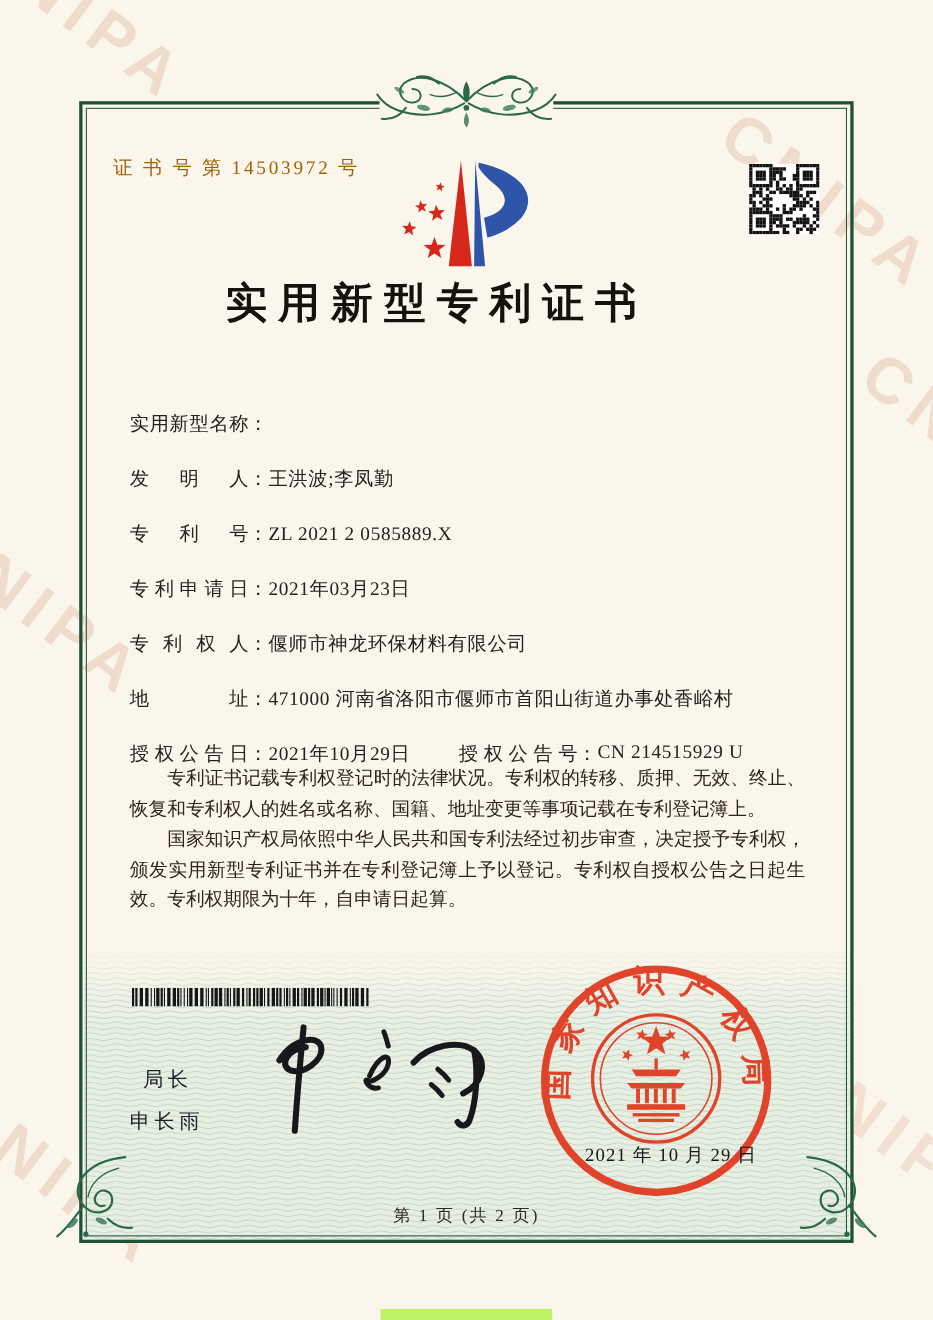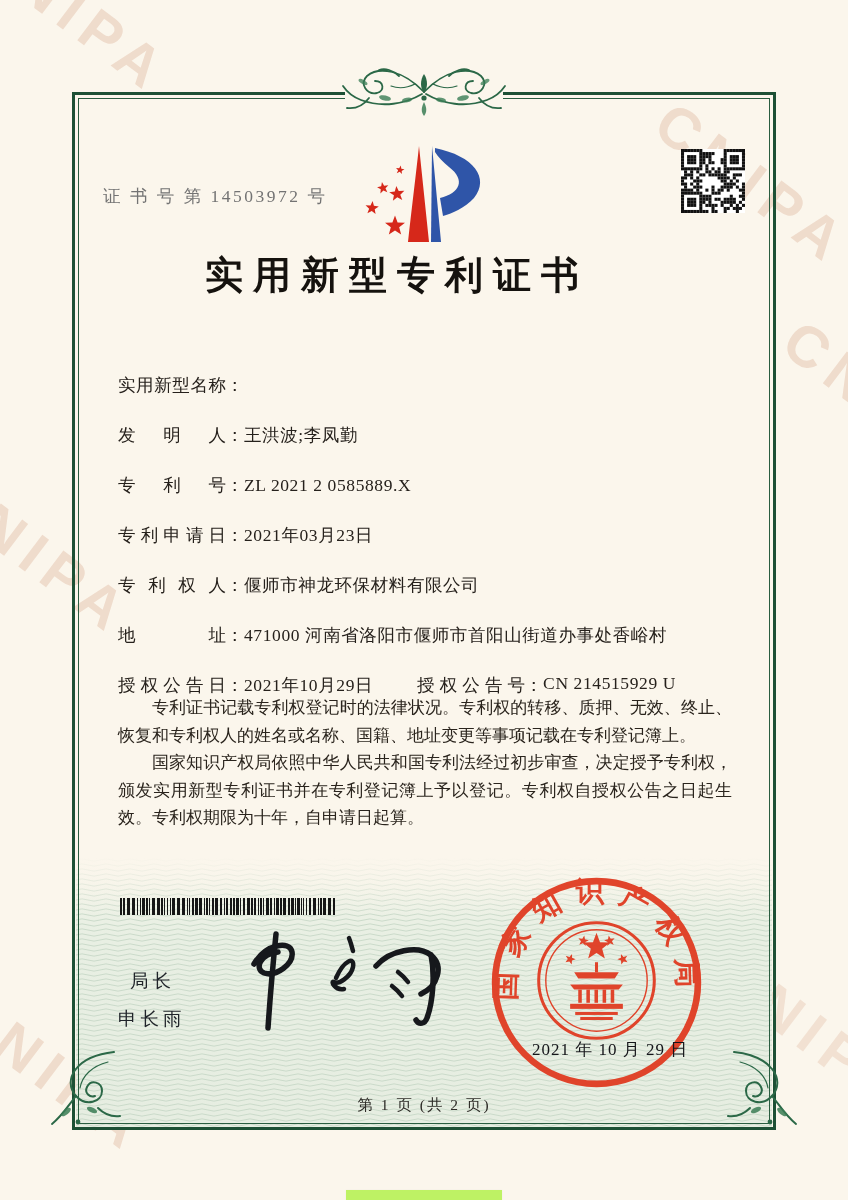--- a/index.html
+++ b/index.html
@@ -27,21 +27,21 @@
   .band{
     position:absolute;left:76px;top:856px;width:696px;height:272px;
     background:linear-gradient(180deg, rgba(236,242,231,0) 0px, rgba(233,240,228,0.75) 42px, #e8efe3 80px, #e6ede1 100%);
     overflow:hidden;
   }
   .band-fade{
     position:absolute;left:0;top:0;width:100%;height:60px;
     background:linear-gradient(180deg,#fbf6ec 0%, rgba(251,246,236,0) 100%);
   }
   .cert-no{
-    position:absolute;left:103px;top:140px;font-size:17.5px;letter-spacing:2.5px;color:#737373;margin-top:44px;
+    position:absolute;left:103px;top:140px;font-size:17.5px;letter-spacing:2.5px;color:#a16207;
   }
   .logo{position:absolute;left:352px;top:134px;width:146px;height:114px;}
   .qr{position:absolute;left:681px;top:149px;width:64px;height:64px;background:#fff;}
   .title{
     position:absolute;left:0;top:250px;width:784px;text-align:center;
     font-size:38px;font-weight:bold;letter-spacing:10px;padding-left:10px;box-sizing:border-box;
     color:#15120e;
   }
   .fields{position:absolute;left:118px;top:360px;width:616px;font-size:17.5px;}
   .frow{display:flex;height:50px;align-items:center;}

